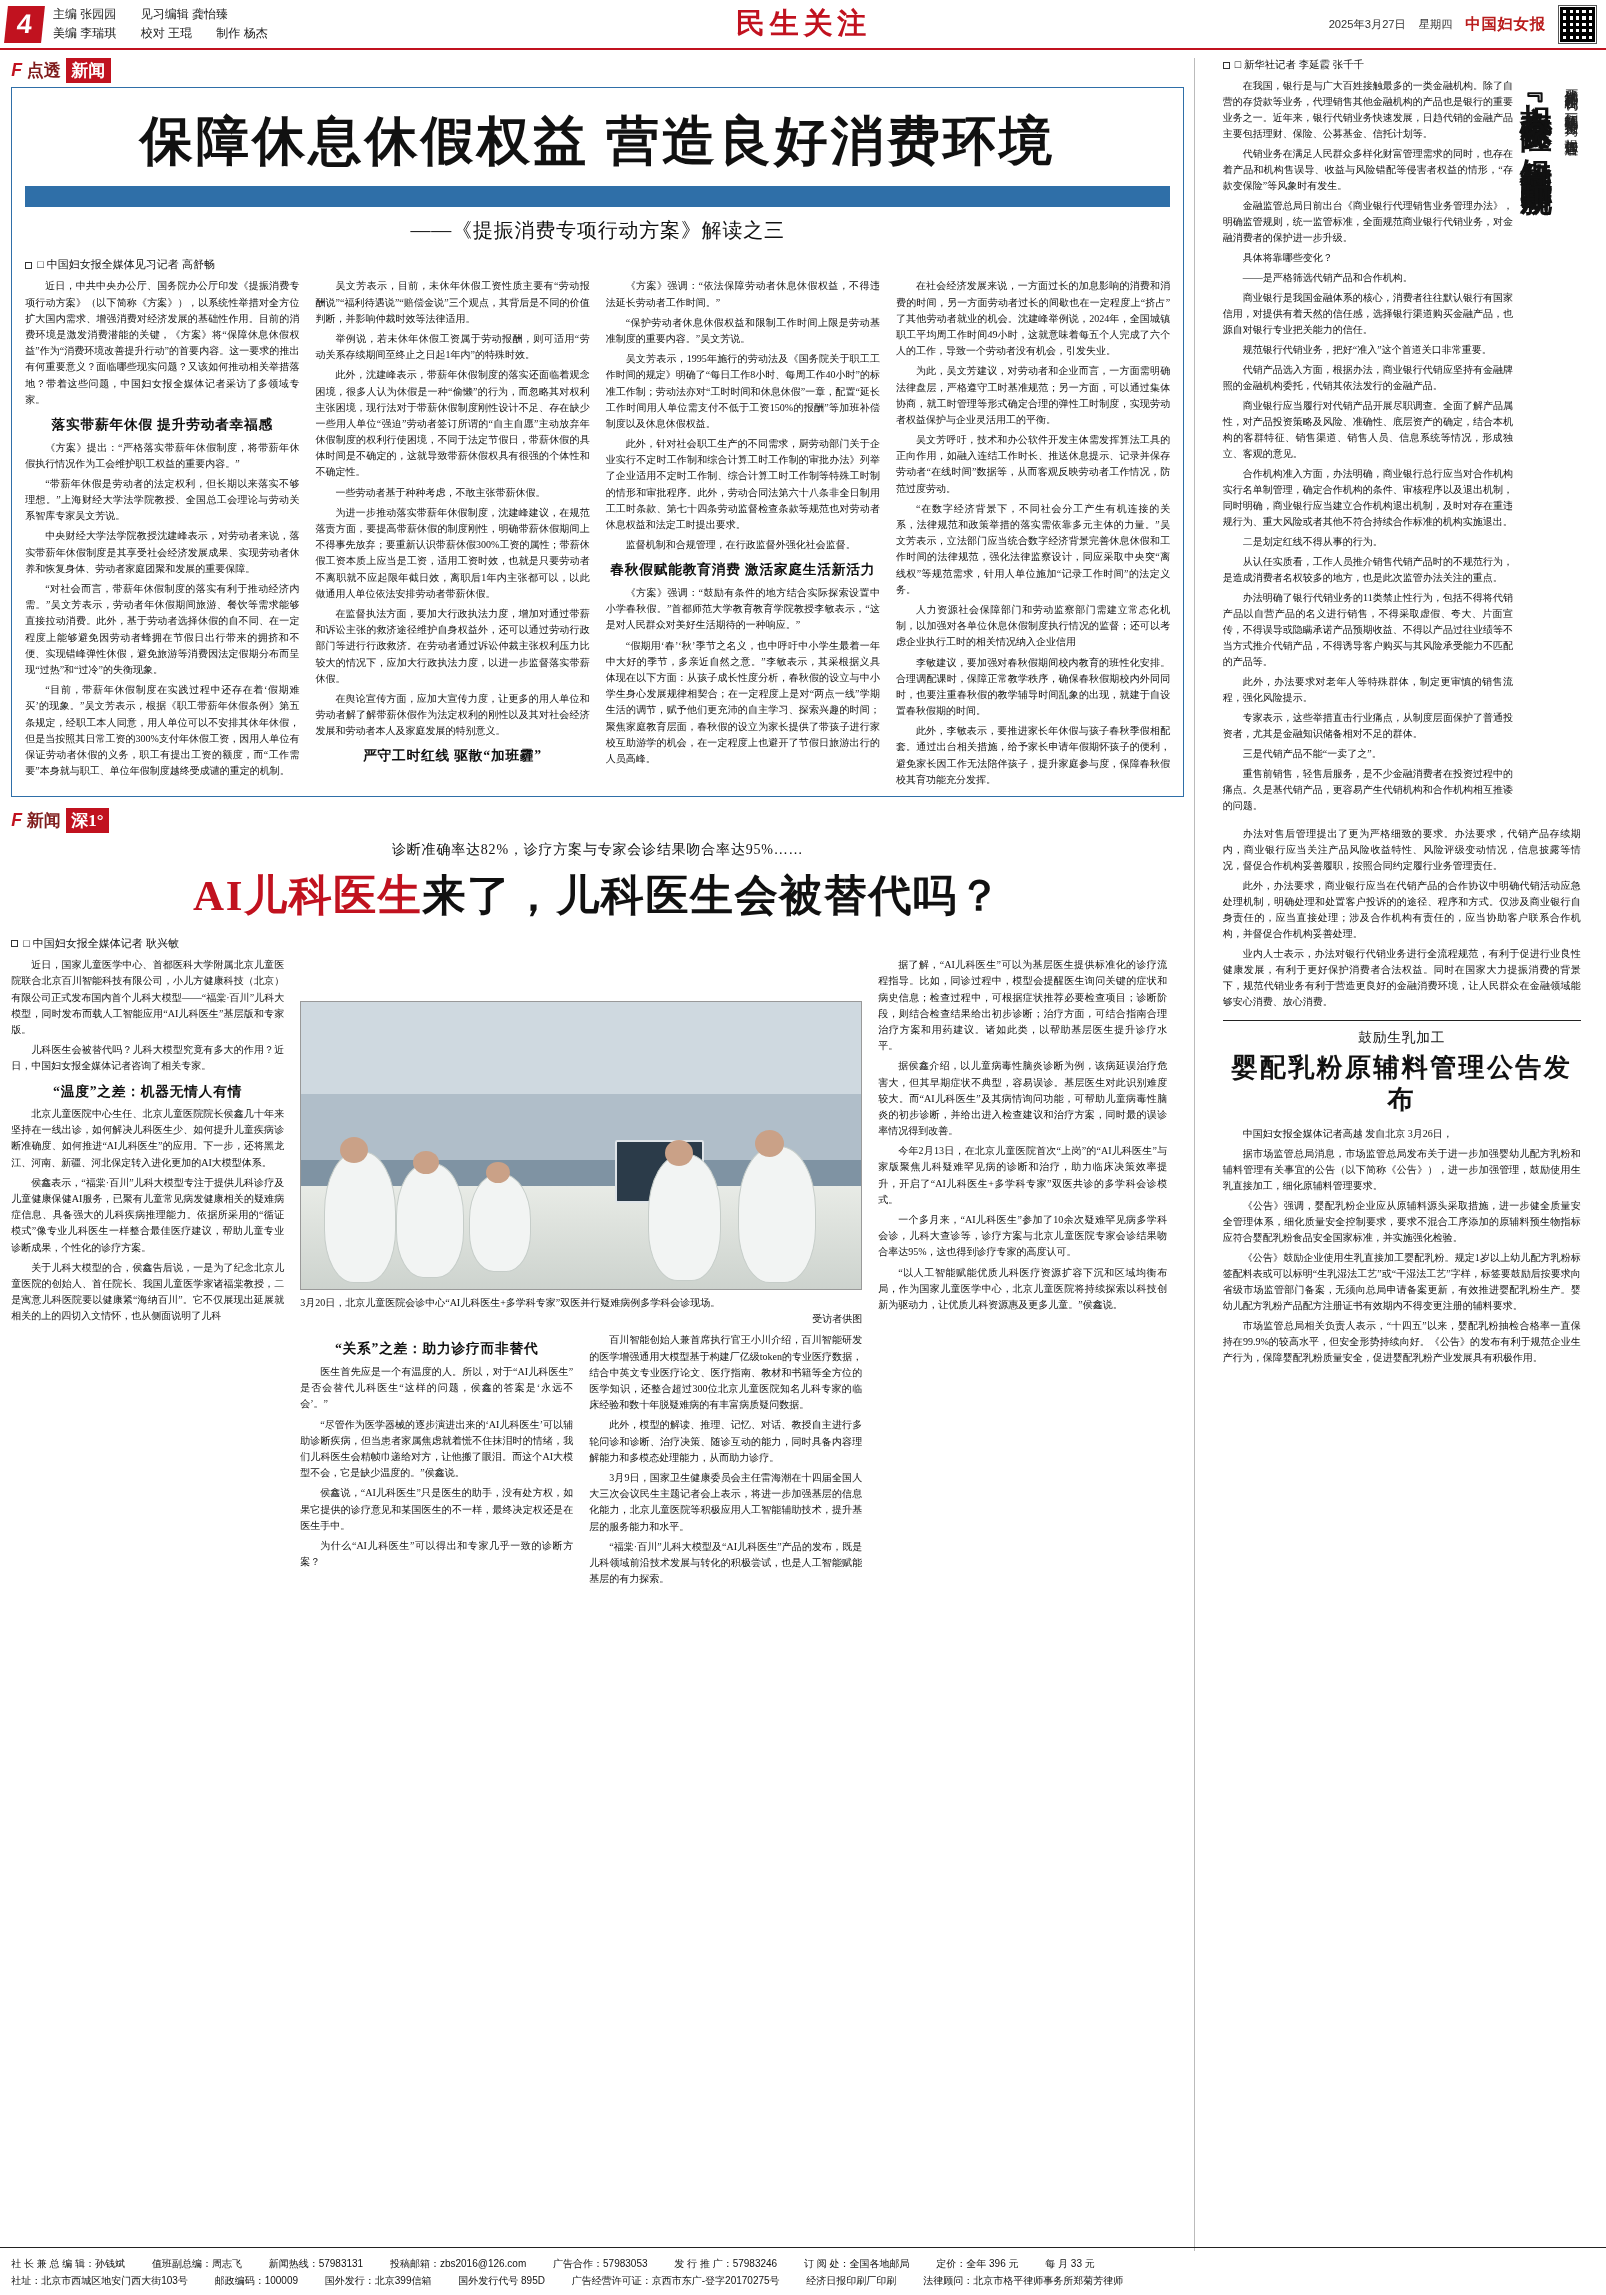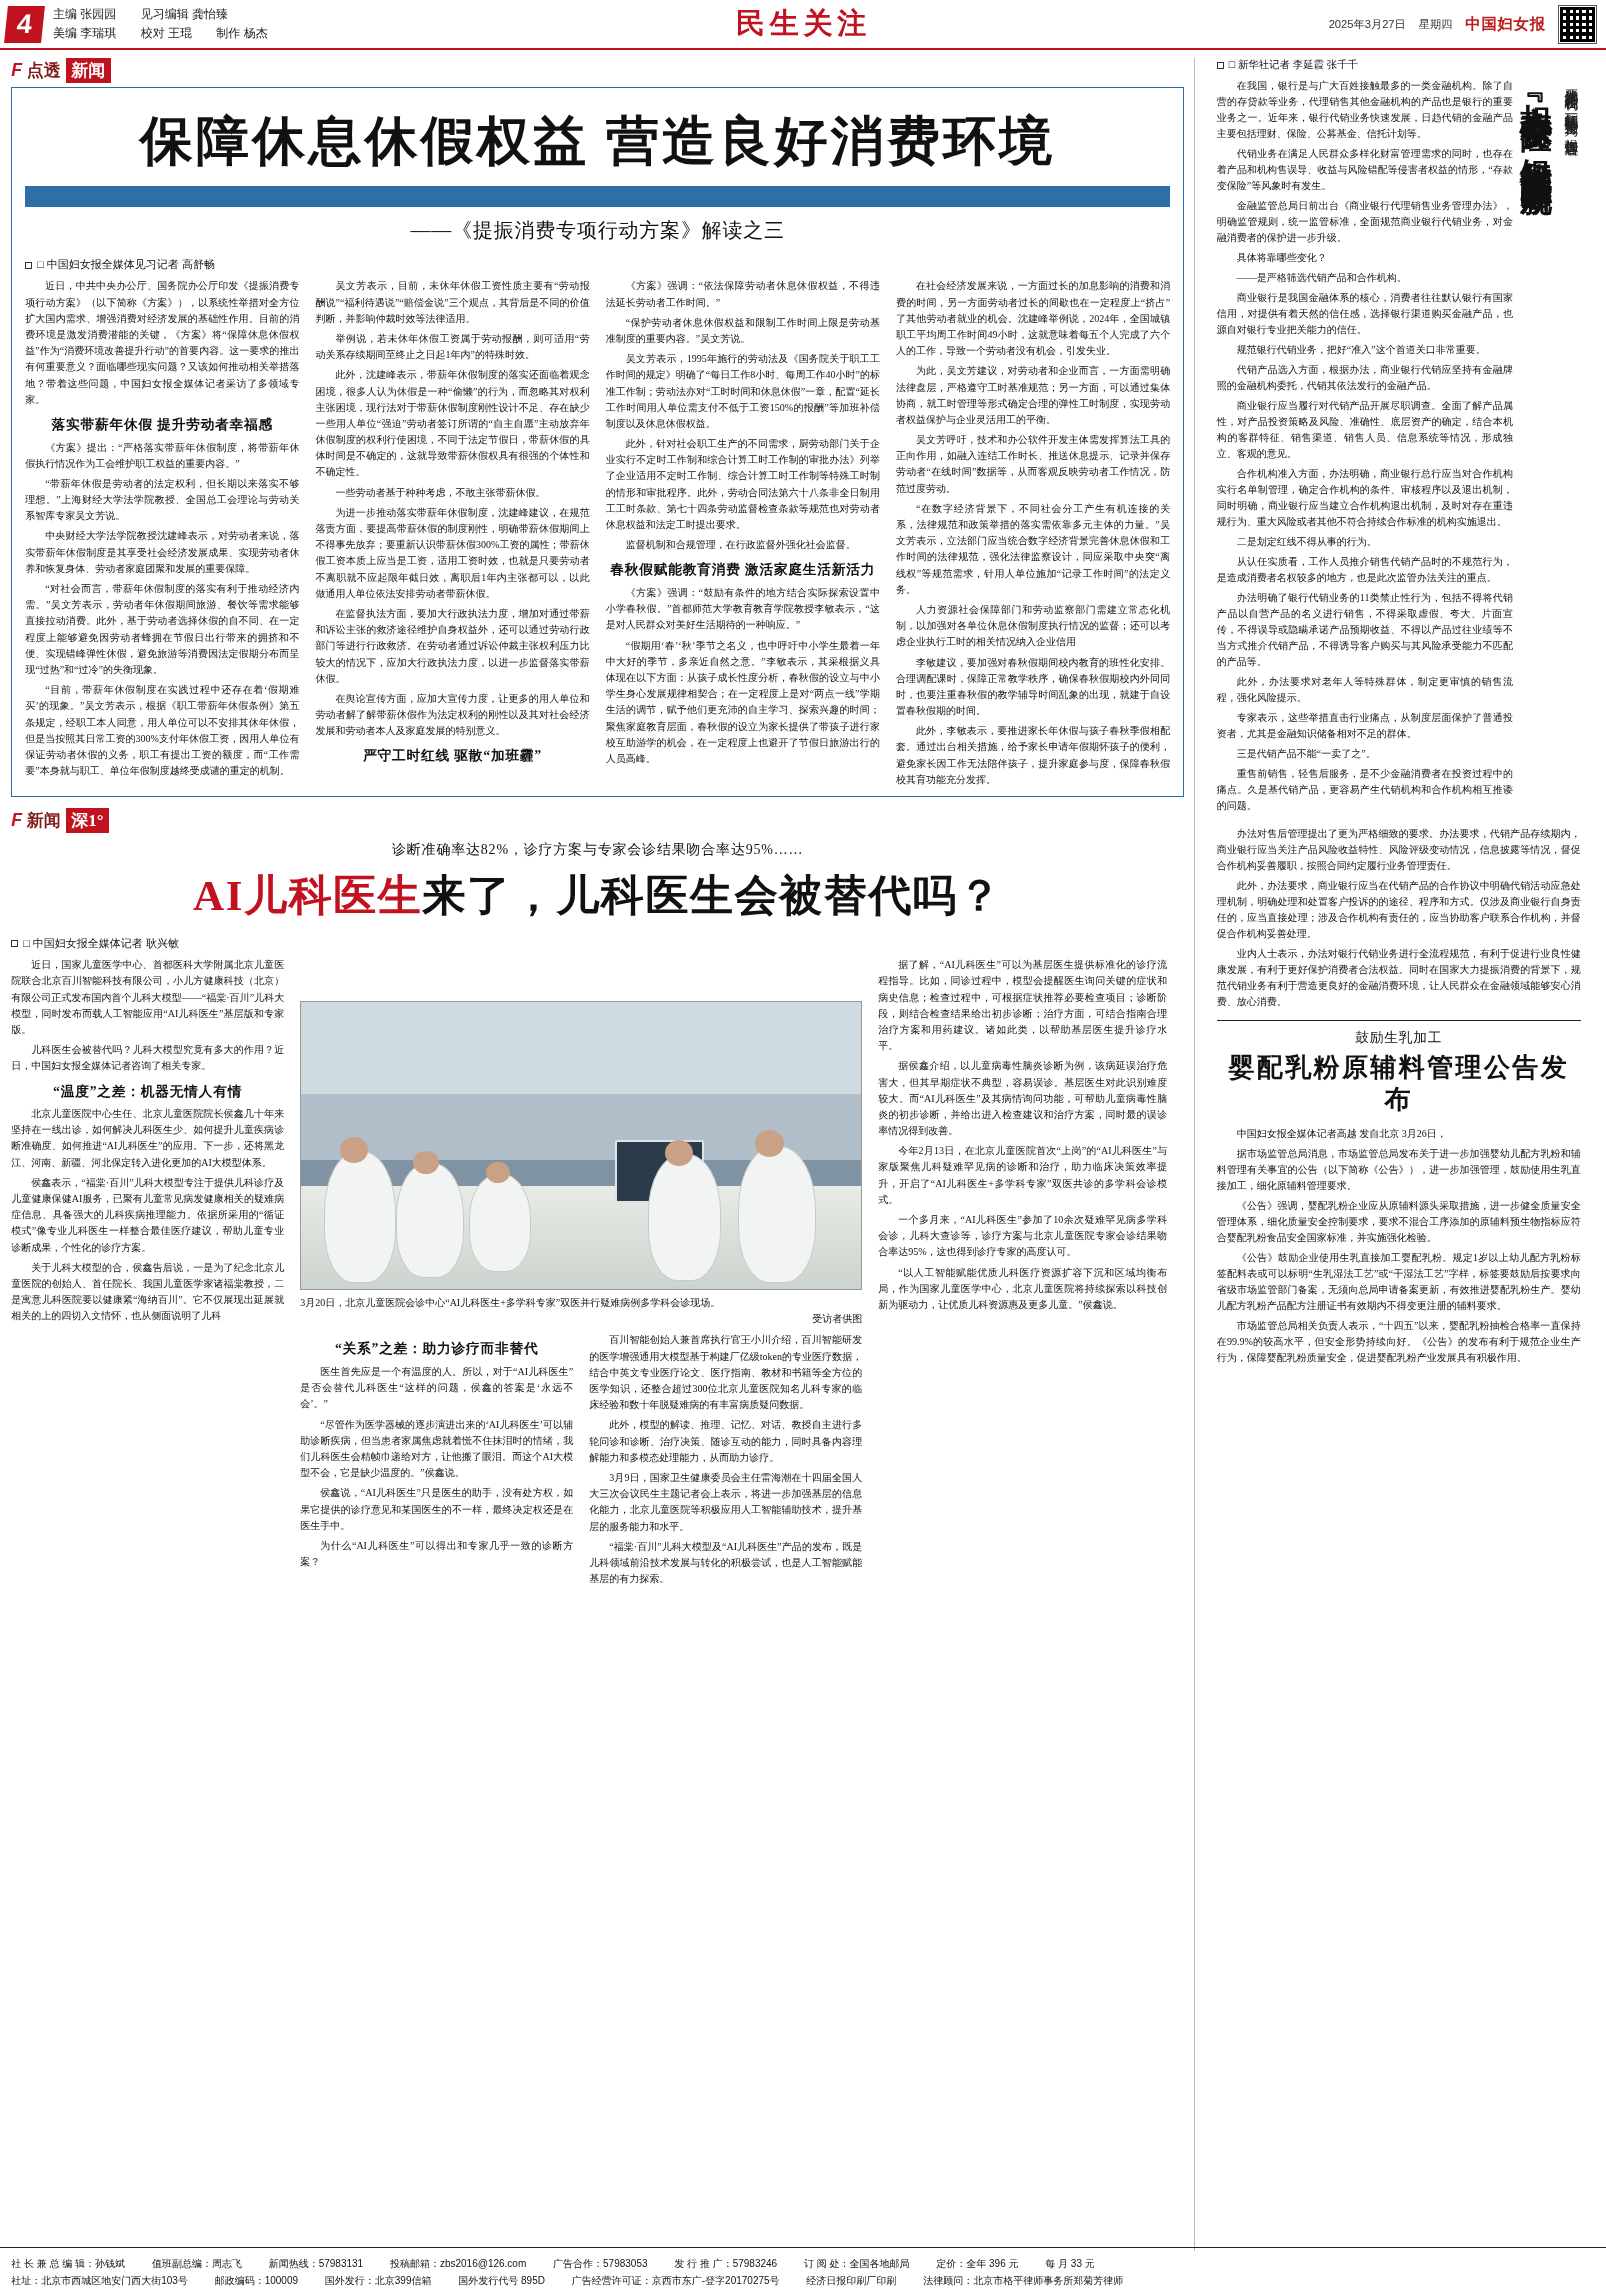--- a/index.html
+++ b/index.html
@@ -57,21 +57,21 @@
 
   
   .page-body {
     position:relative;
     padding:8px 11.2px 0 11.2px;
     display:flex;
     gap:9.6px;
     height:2201px;
   }
   .col-left { width:1173px; position:relative; }
-  .col-right { width:387px; position:relative; border-left:0.8px solid #bbb; padding-left:22px; }
+  .col-right { width:387px; position:relative; border-left:0.8px solid #bbb; padding-left:28px; }
 
   
   .flag {
     display:inline-flex; align-items:center; gap:4.8px;
     margin-bottom:4.8px;
   }
   .flag .f-mark {
     color:#c1121f; font-family:"Liberation Sans", sans-serif;
     font-size:17.7px; font-weight:bold; font-style:italic;
   }

